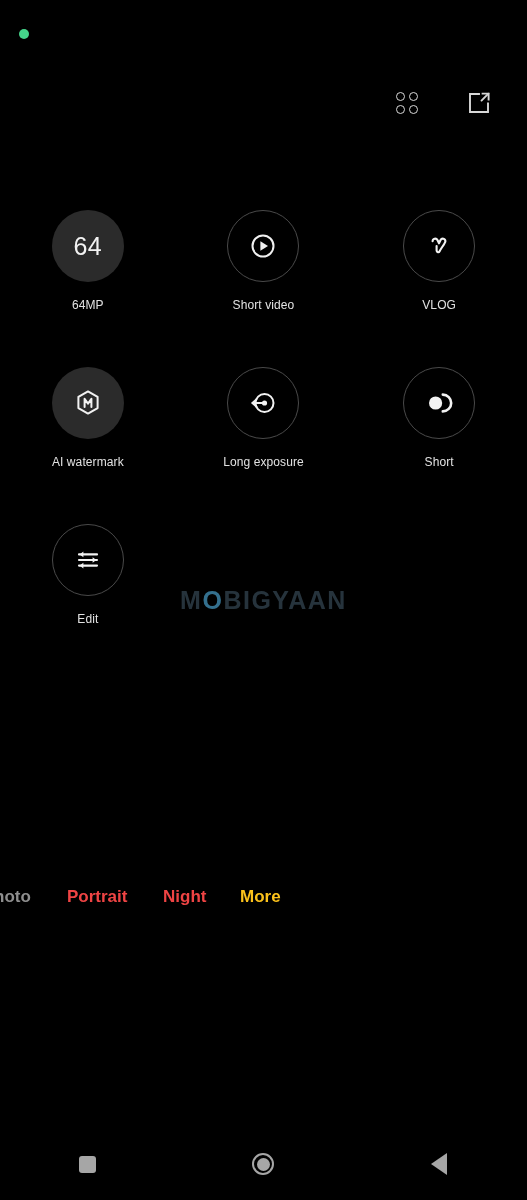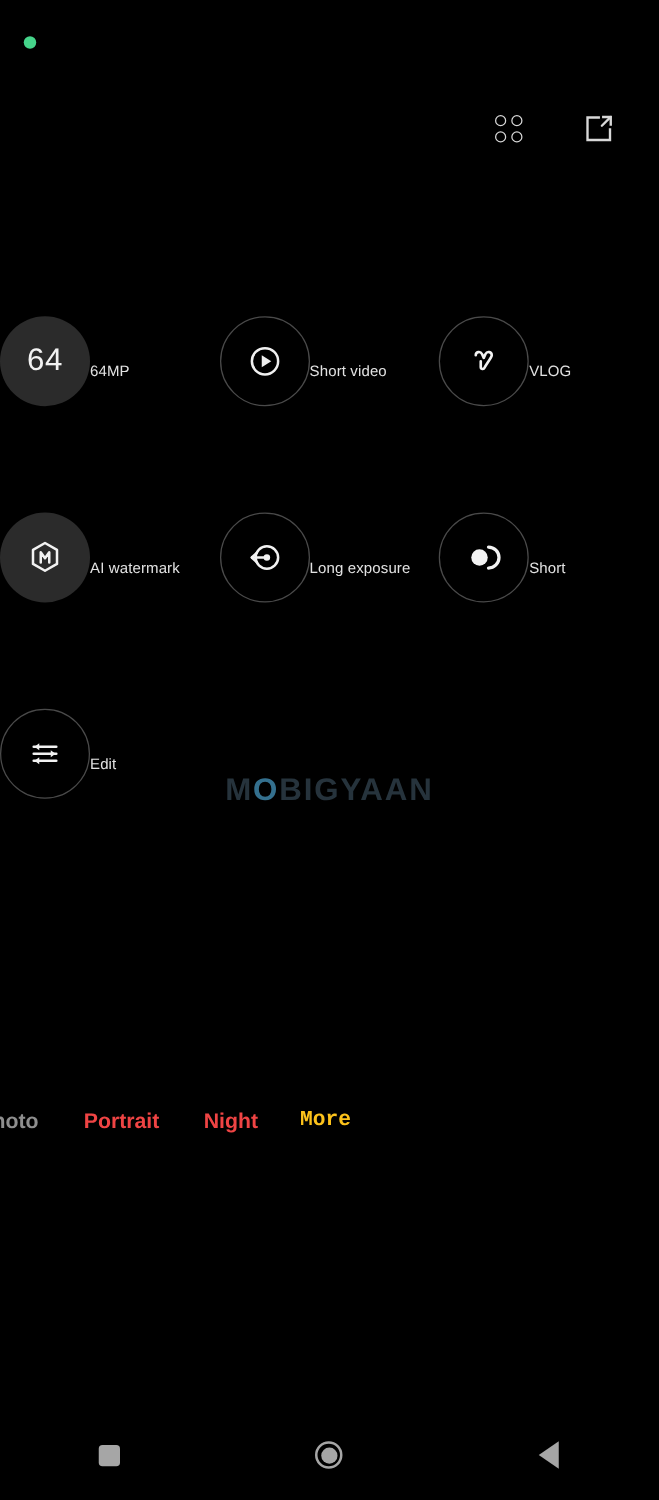--- a/index.html
+++ b/index.html
@@ -81,21 +81,21 @@
     top: 210px;
     left: 0;
     width: 527px;
     display: flex;
     flex-wrap: wrap;
   }
   .mode-cell {
     width: 33.3333%;
     height: 157px;
     display: flex;
-    flex-direction: row;
+    flex-direction: column;
     align-items: center;
     cursor: pointer;
   }
   .mode-circle {
     width: 72px;
     height: 72px;
     border-radius: 50%;
     display: flex;
     align-items: center;
     justify-content: center;
@@ -124,21 +124,20 @@
     left: 0;
     top: 586px;
     width: 527px;
     text-align: center;
     font-size: 25px;
     font-weight: 700;
     letter-spacing: 1.5px;
     color: rgba(70, 92, 110, .55);
     pointer-events: none;
     user-select: none;
-    margin-top: 32px;
   }
   .watermark .wm-o {
     color: rgba(70, 150, 190, .75);
   }
 
   
   .mode-strip {
     position: absolute;
     left: 0;
     top: 878px;
@@ -153,21 +152,21 @@
     color: #ef4444;
     white-space: nowrap;
     cursor: pointer;
   }
   .mode-tab.dim { color: #8e8e8e; }
   .mode-tab.active { color: #fcc21b; }
 
   .tab-photo   { position: absolute; left: -6px;   top: 9px; }
   .tab-portrait{ position: absolute; left: 67px;  top: 9px; }
   .tab-night   { position: absolute; left: 163px; top: 9px; }
-  .tab-more    { position: absolute; left: 240px; top: 9px; font-family: Liberation Mono, monospace; }
+  .tab-more    { position: absolute; left: 240px; top: 9px; }
 
   
   .nav-bar {
     position: absolute;
     left: 0;
     bottom: 0;
     width: 527px;
     height: 72px;
     display: flex;
     align-items: center;

